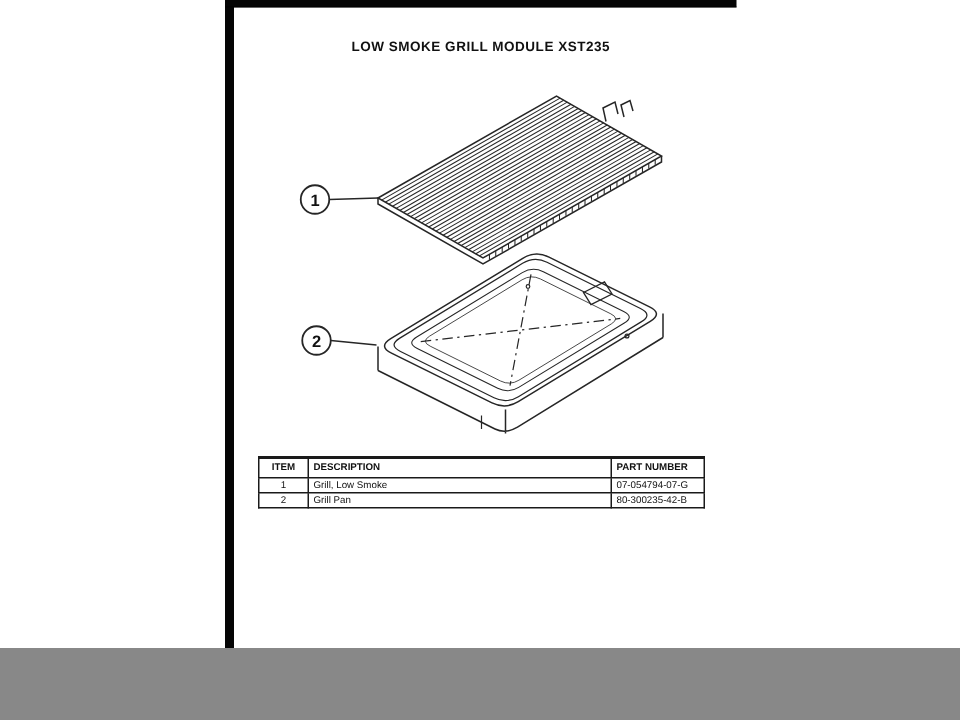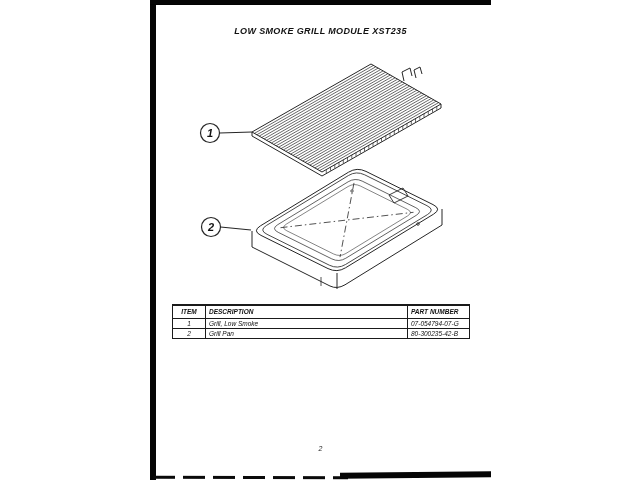--- a/index.html
+++ b/index.html
@@ -1,19 +1,19 @@
 <!DOCTYPE html>
 <html><head>
 <meta charset="utf-8">
 <style>
   * { margin:0; padding:0; box-sizing:border-box; }
   body { background:#888; font-family:"Liberation Sans", sans-serif; }
   .screen {
-    position:relative; width:640px; height:480px;
-    background:#ffffff; overflow:hidden; color:#1a1a1a;font-style:italic;
+    position:relative; width:640px; height:432px;
+    background:#ffffff; overflow:hidden; color:#1a1a1a;
   }
   
   .scan-bar-left  { position:absolute; left:150px; top:0; width:6px; height:480px; background:#050505; }
   .scan-bar-top   { position:absolute; left:150px; top:0; width:341px; height:5px; background:#050505;
                     border-bottom:1px solid rgba(0,0,0,.45); }
   .scan-bar-bottom-dash {
     position:absolute; left:153px; top:476px; width:195px; height:3px;
     background:repeating-linear-gradient(90deg,#0a0a0a 0 22px, transparent 22px 30px);
     transform:rotate(0.2deg);
   }

